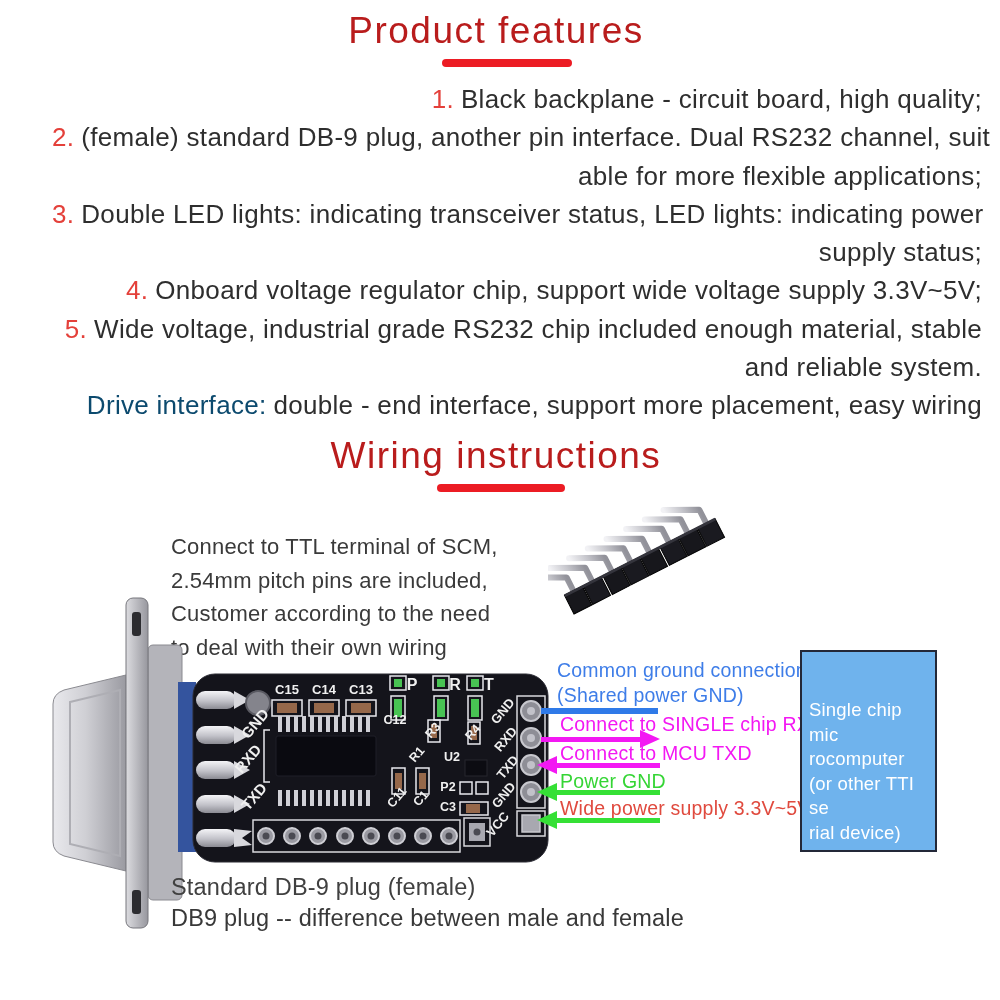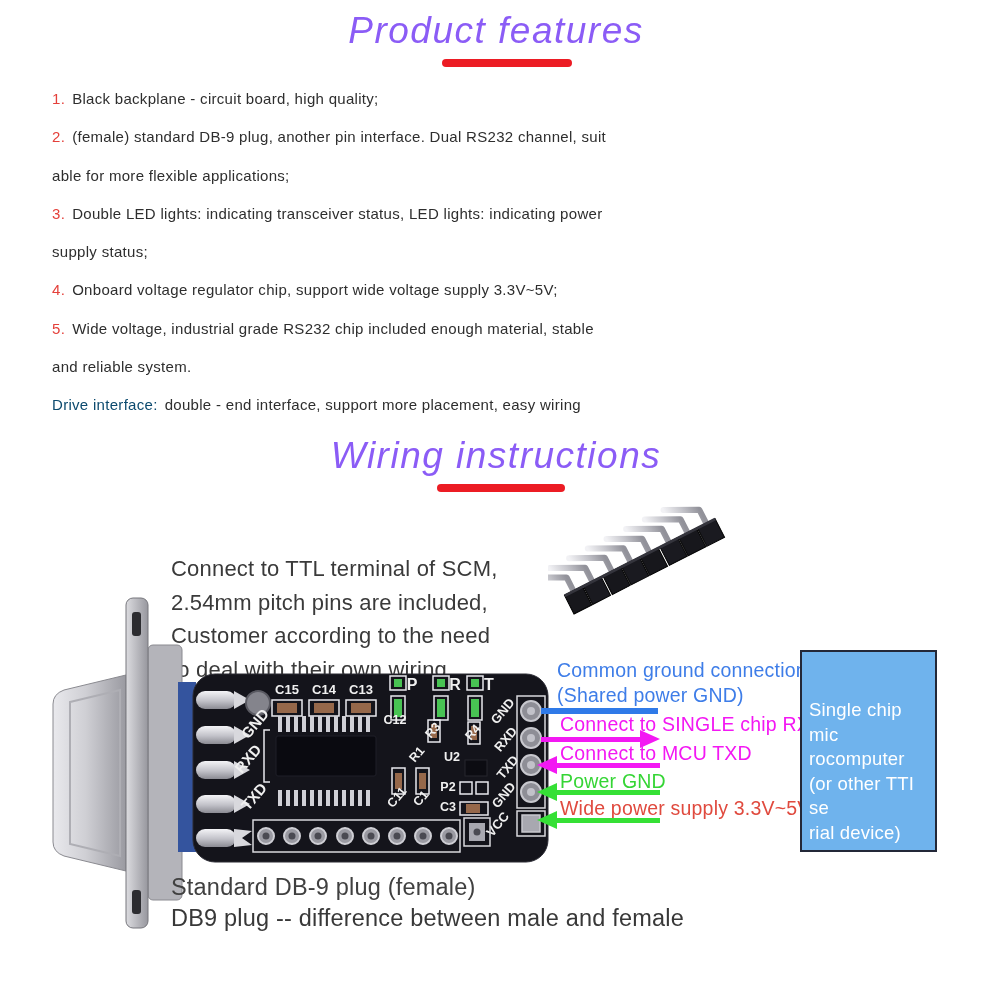--- a/index.html
+++ b/index.html
@@ -1,28 +1,28 @@
 <!DOCTYPE html>
 <html><head>
 <meta charset="utf-8">
 <style>
   html,body{margin:0;padding:0;background:#ffffff;}
   #stage{position:relative;width:1000px;height:1000px;background:#ffffff;overflow:hidden;
          font-family:"Liberation Sans",sans-serif;color:#2b2b2b;}
   .abs{position:absolute;}
-  .title{left:0;right:8px;text-align:center;font-size:37px;letter-spacing:1.5px;color:#8b5cf6;white-space:nowrap;font-style:italic;}
+  .title{left:0;right:8px;text-align:center;font-size:37px;letter-spacing:1.5px;color:#b91c1c;white-space:nowrap;}
   .red-bar{background:#ec1c24;height:8px;border-radius:4px;}
   
-  #features-list{left:52px;top:80px;width:930px;font-size:15px;letter-spacing:.3px;color:#2e2e2e;}
+  #features-list{left:52px;top:80px;width:930px;font-size:26px;letter-spacing:.3px;color:#2e2e2e;text-align:right;}
   #features-list .f-line{height:38.3px;line-height:38.3px;white-space:nowrap;}
   .num-red{color:#e4403a;}
   .num-blue{color:#0c4a6e;}
   .num:not(:empty){margin-right:7px;}
   
-  #wiring-note{left:171px;top:552px;font-size:22px;line-height:33.5px;color:#3a3a3a;letter-spacing:.2px;white-space:nowrap;}
+  #wiring-note{left:171px;top:530px;font-size:22px;line-height:33.5px;color:#3a3a3a;letter-spacing:.2px;white-space:nowrap;}
   
   .ann{position:absolute;font-size:19.5px;line-height:21px;white-space:nowrap;letter-spacing:.2px;}
   .ann-blue{color:#3e7de8;}
   .ann-magenta{color:#f318f3;}
   .ann-green{color:#35d535;}
   .ann-red{color:#e04a3e;}
   .conn-line{position:absolute;}
   .head-right{position:absolute;width:0;height:0;border-top:9px solid transparent;border-bottom:9px solid transparent;}
   .head-left{position:absolute;width:0;height:0;border-top:9px solid transparent;border-bottom:9px solid transparent;}
   

